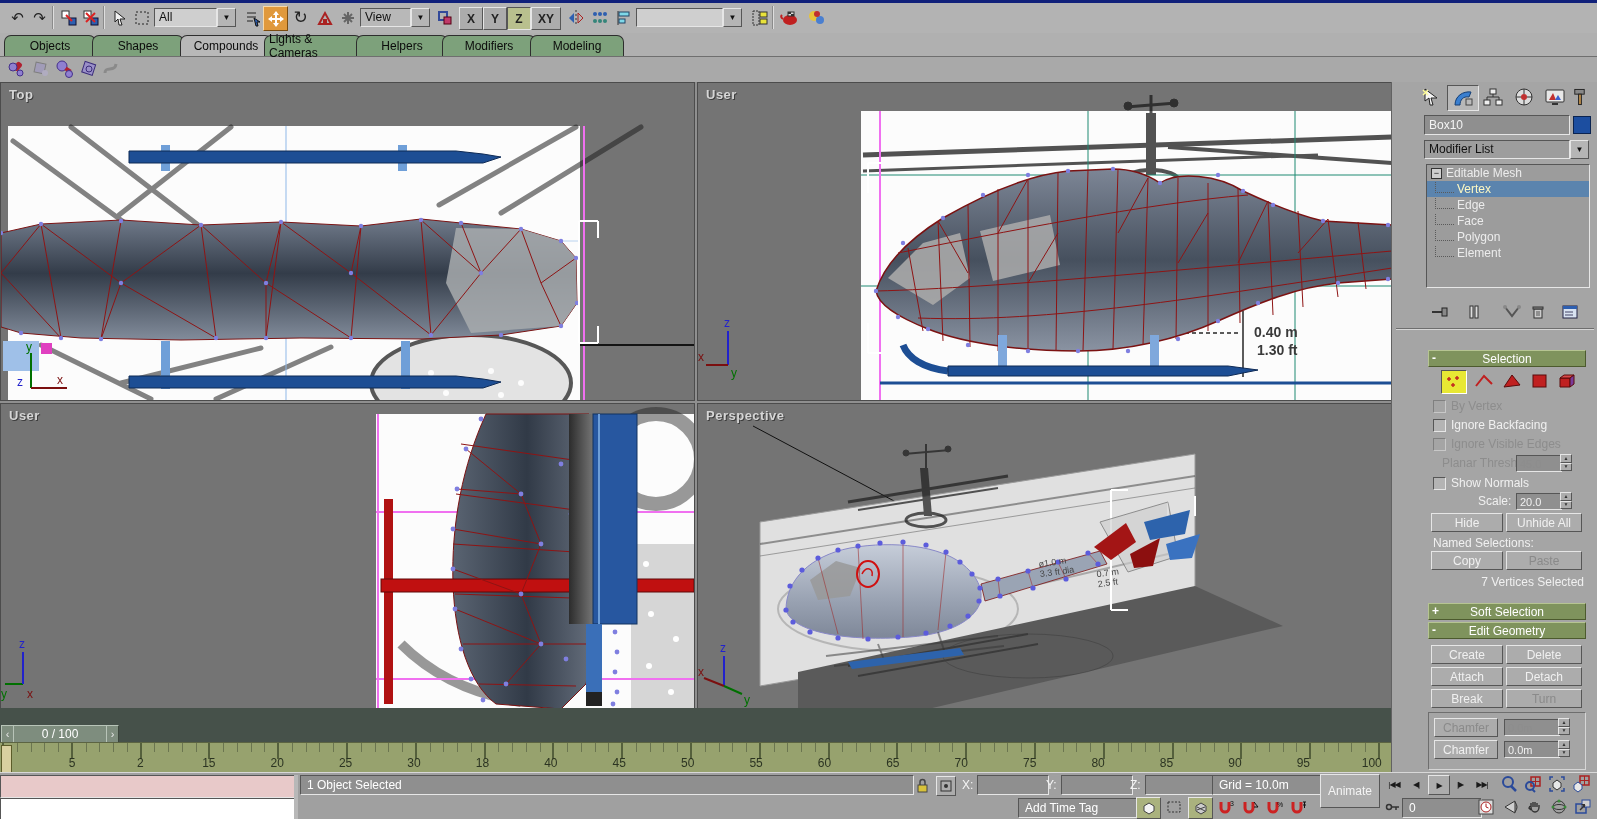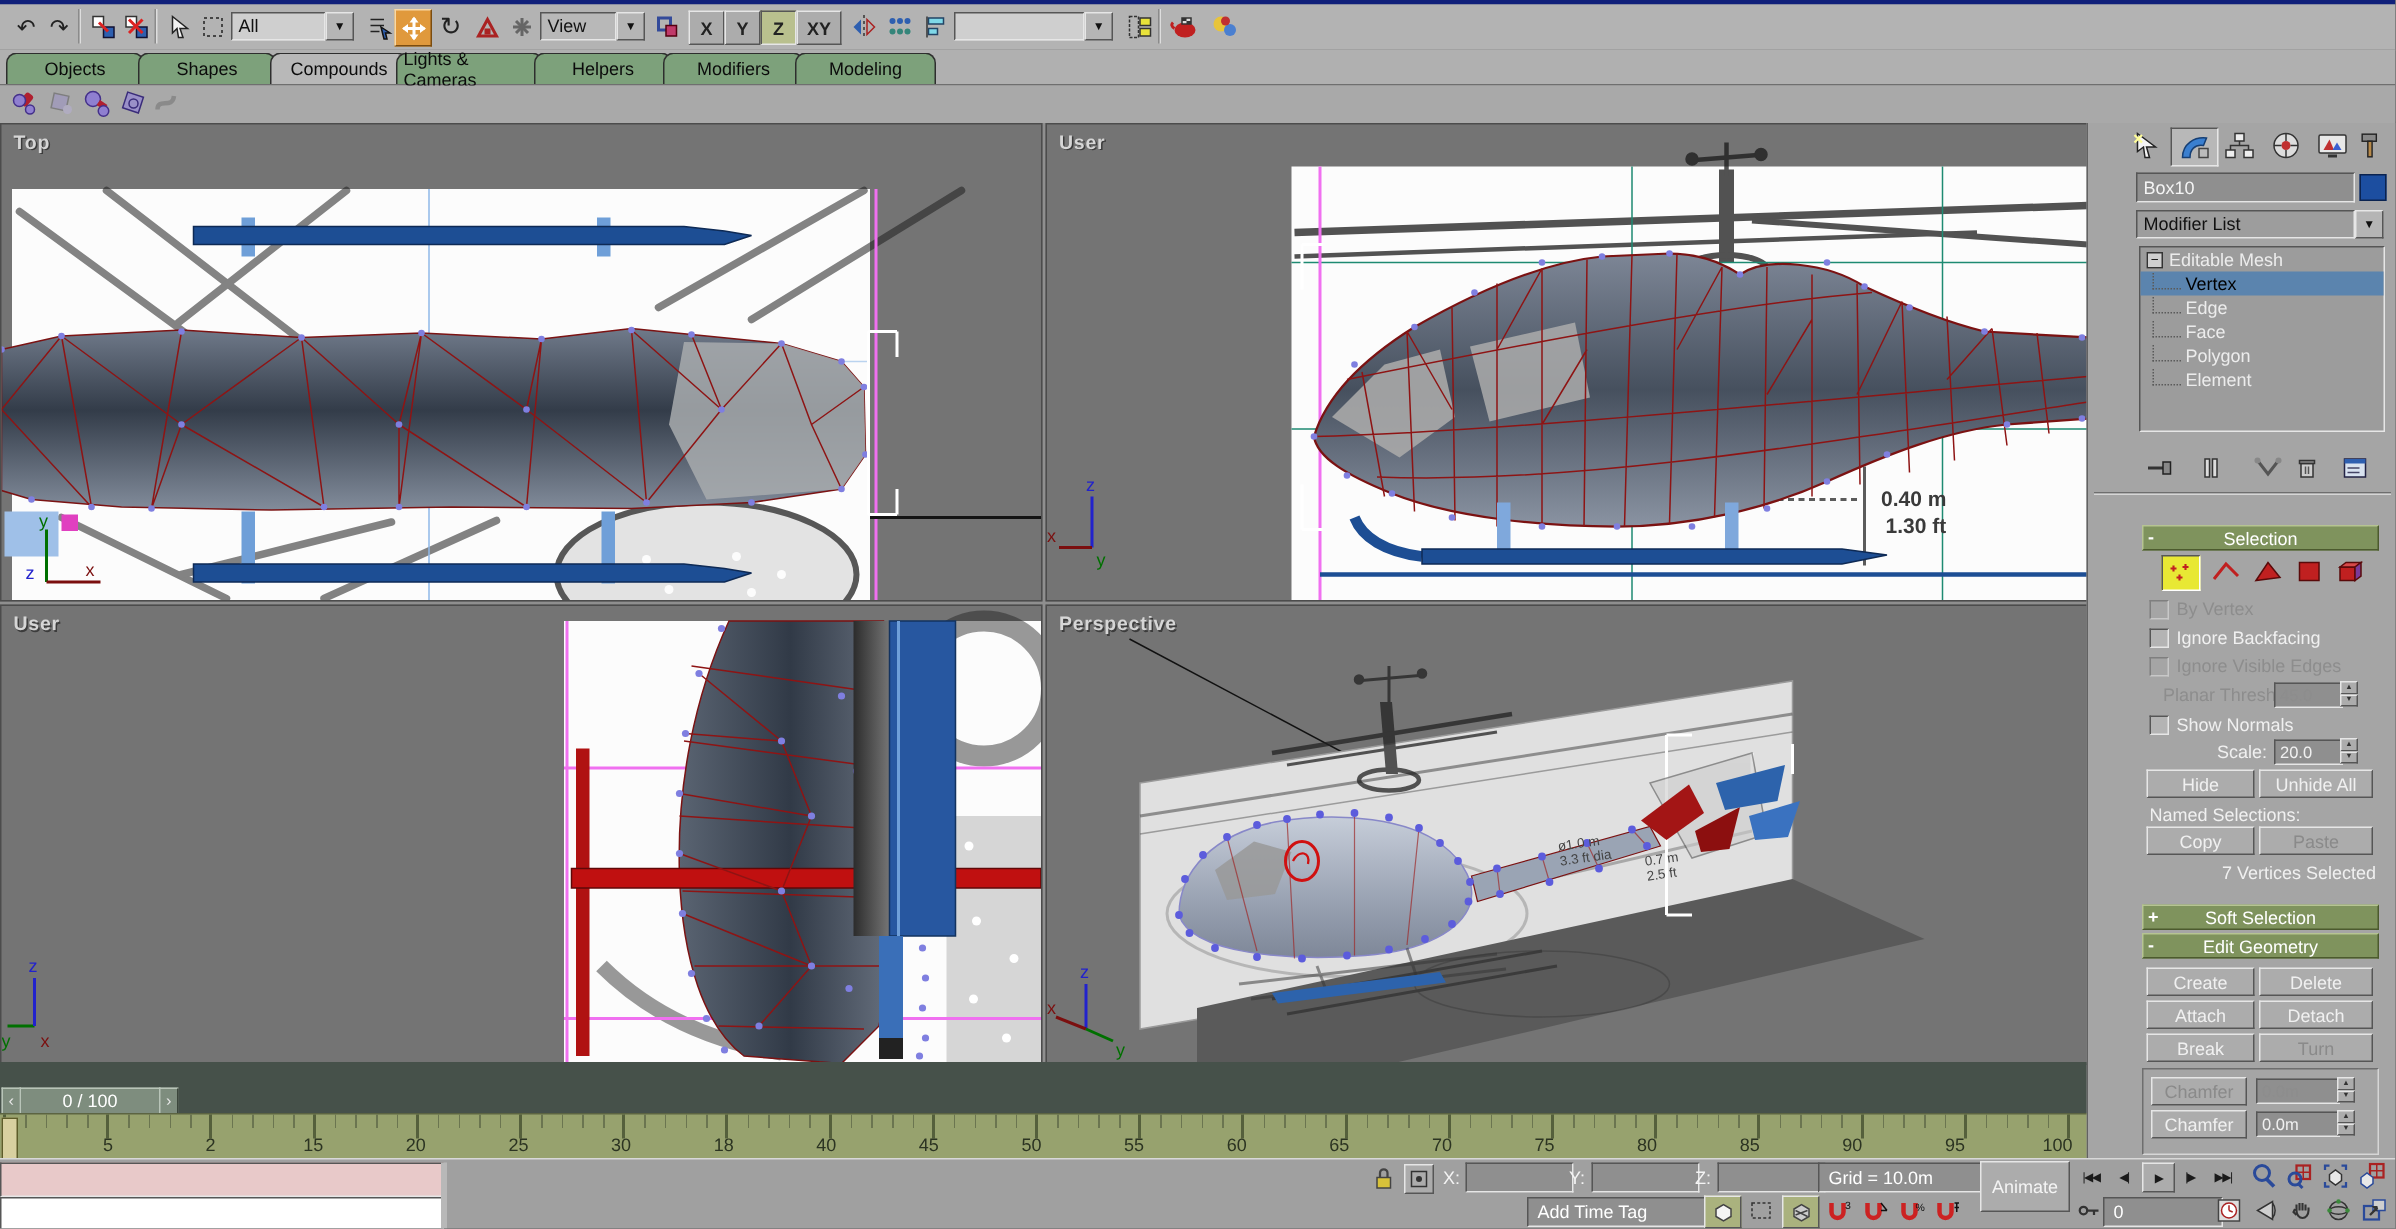--- a/index.html
+++ b/index.html
@@ -49,21 +49,21 @@
   .cb.off{background:#a5a5a5;border-color:#7f7f7f #c8c8c8 #c8c8c8 #7f7f7f}
   .cblabel{position:absolute;font-size:12px;color:#f0f0f0}
   .cblabel.off{color:#8d8d8d}
   .spinfield{position:absolute;height:15px;background:#8f8f8f;border:1px solid;border-color:#565656 #e6e6e6 #e6e6e6 #565656;
              color:#f0f0f0;font-size:11px;padding:0 3px;display:flex;align-items:center}
   .spinfield.off{color:#8d8d8d}
   .spin{position:absolute;width:12px;height:17px;display:flex;flex-direction:column}
   .spin div{flex:1;background:#acacac;border:1px solid;border-color:#e6e6e6 #565656 #565656 #e6e6e6;font-size:5px;line-height:5px;
             display:flex;align-items:center;justify-content:center;color:#333}
   .stackrow{height:16px;display:flex;align-items:center;color:#ececec;font-size:12px;white-space:nowrap}
-  .stackrow.sel{background:#5b84ae;color:#000000}
+  .stackrow.sel{background:#5b84ae;color:#fef9c3}
   .tree{display:inline-block;width:18px;height:10px;border-left:1px dotted #5a5a5a;border-bottom:1px dotted #5a5a5a;margin:0 3px 4px 8px}
   
   #sliderrow{left:0;top:708px;width:1391px;height:34px;background:#46514a}
   #ruler{left:0;top:742px;width:1391px;height:30px;background:#97a26e;border-top:1px solid #5c6442}
   #ruler .minor{position:absolute;left:3px;top:0;width:1384px;height:9px;
       background:repeating-linear-gradient(to right,#6b7550 0 1px,transparent 1px 13.76px)}
   #ruler .major{position:absolute;left:2px;top:0;width:1386px;height:16px;
       background:repeating-linear-gradient(to right,#55603c 0 2px,transparent 2px 68.8px)}
   .ruler-labels{position:absolute;left:58px;top:13px;width:1328px;display:flex;justify-content:space-between}
   .ruler-labels span{width:28px;text-align:center;font-size:12px;color:#2c3422}
@@ -929,20 +929,23 @@
       </div>
     <div class="abs" style="left:1px;top:2px;width:9px;height:26px;background:#d8d0a0;border:1px solid #5c5c2a"></div>
   </div>
 
   <div class="abs" id="statusbar">
 
     <div class="abs" style="left:0;top:2px;width:294px;height:21px;background:#e8c9c9;border:1px solid;border-color:#565656 #e6e6e6 #e6e6e6 #565656"></div>
     <div class="abs" style="left:0;top:25px;width:294px;height:21px;background:#ffffff;border:1px solid;border-color:#565656 #e6e6e6 #e6e6e6 #565656"></div>
     <div class="abs" style="left:294px;top:2px;width:4px;height:44px;background:#b8b8b8"></div>
 
+    <div class="sbox" style="left:300px;top:2px;width:600px;height:18px">
+      <span>1 Object Selected</span>
+    </div>
     <div class="ibtn" style="left:914px;top:3px;width:16px;height:18px">
       <svg width="13" height="15" viewBox="0 0 13 15">
           <rect x="2" y="7" width="9" height="7" fill="#d8c23a" stroke="#444"></rect>
           <path d="M4,7 V4 a2.5,2.5 0 0 1 5,0 V7" fill="none" stroke="#444" stroke-width="1.5"></path>
         </svg>
     </div>
     <div class="ibtn raised" style="left:936px;top:3px;width:18px;height:18px">
       <svg width="12" height="12" viewBox="0 0 12 12">
           <rect x="1" y="1" width="10" height="10" fill="none" stroke="#333"></rect>
           <circle cx="6" cy="6" r="2" fill="#333"></circle>

